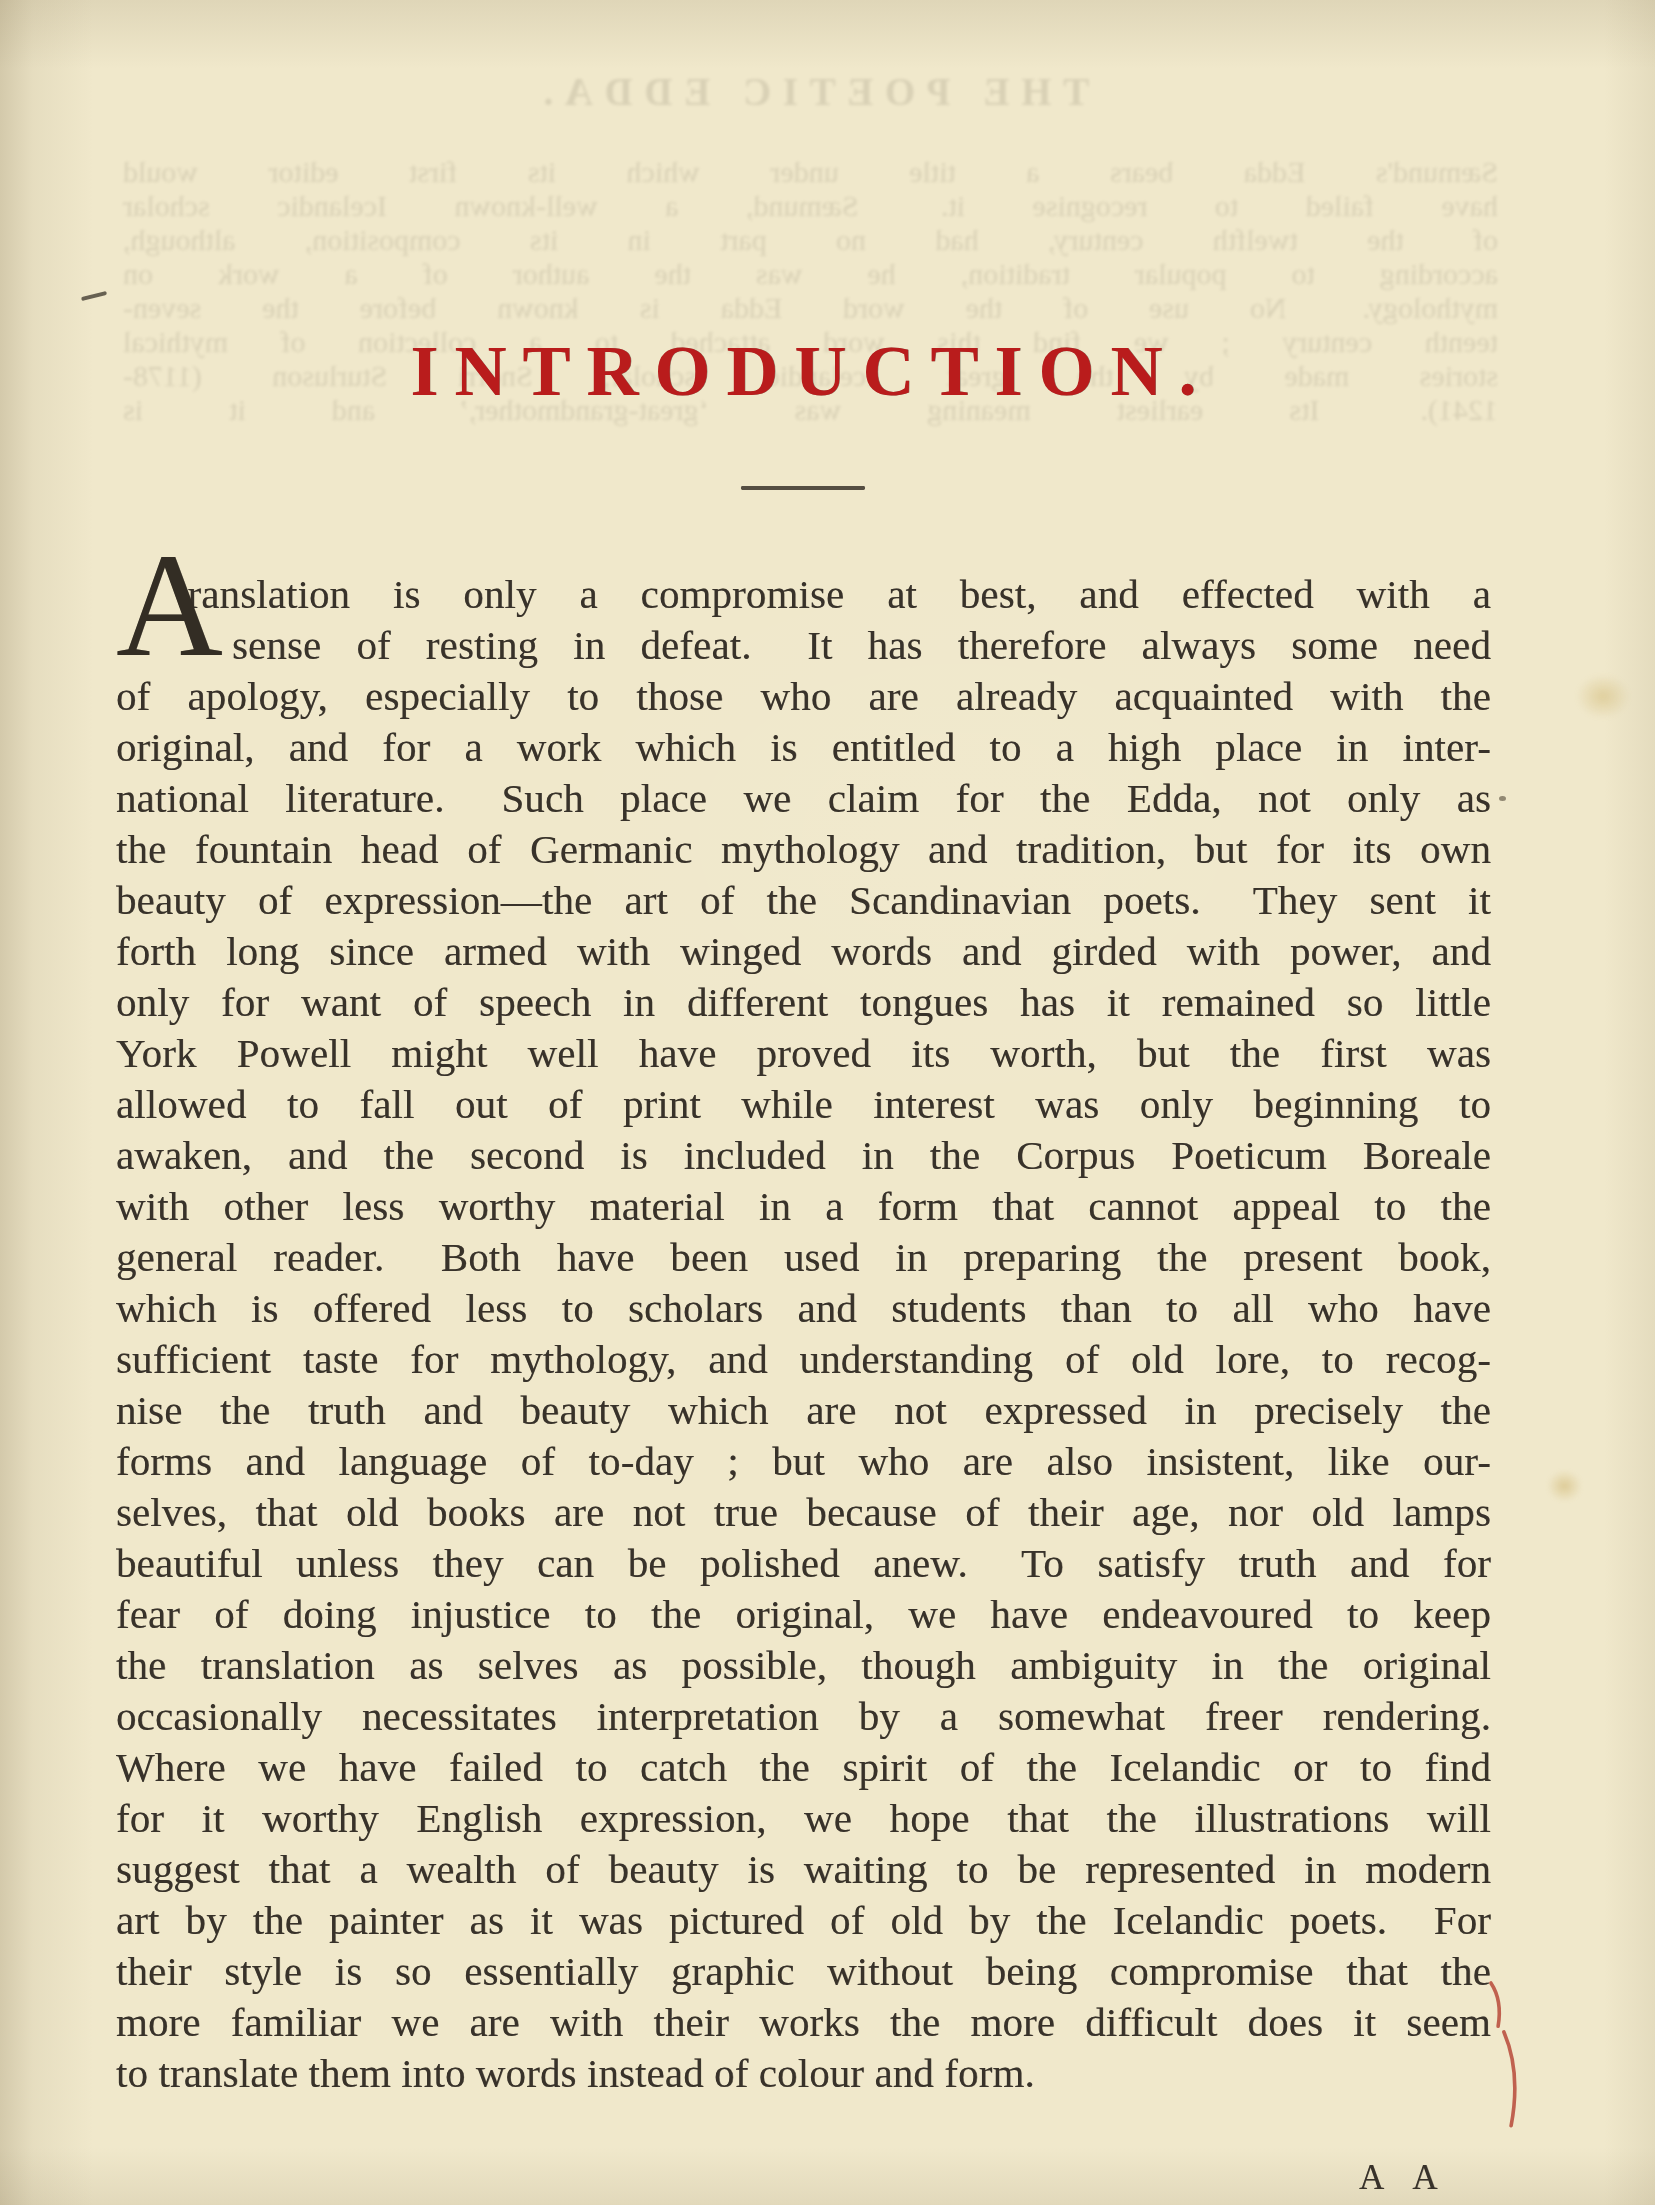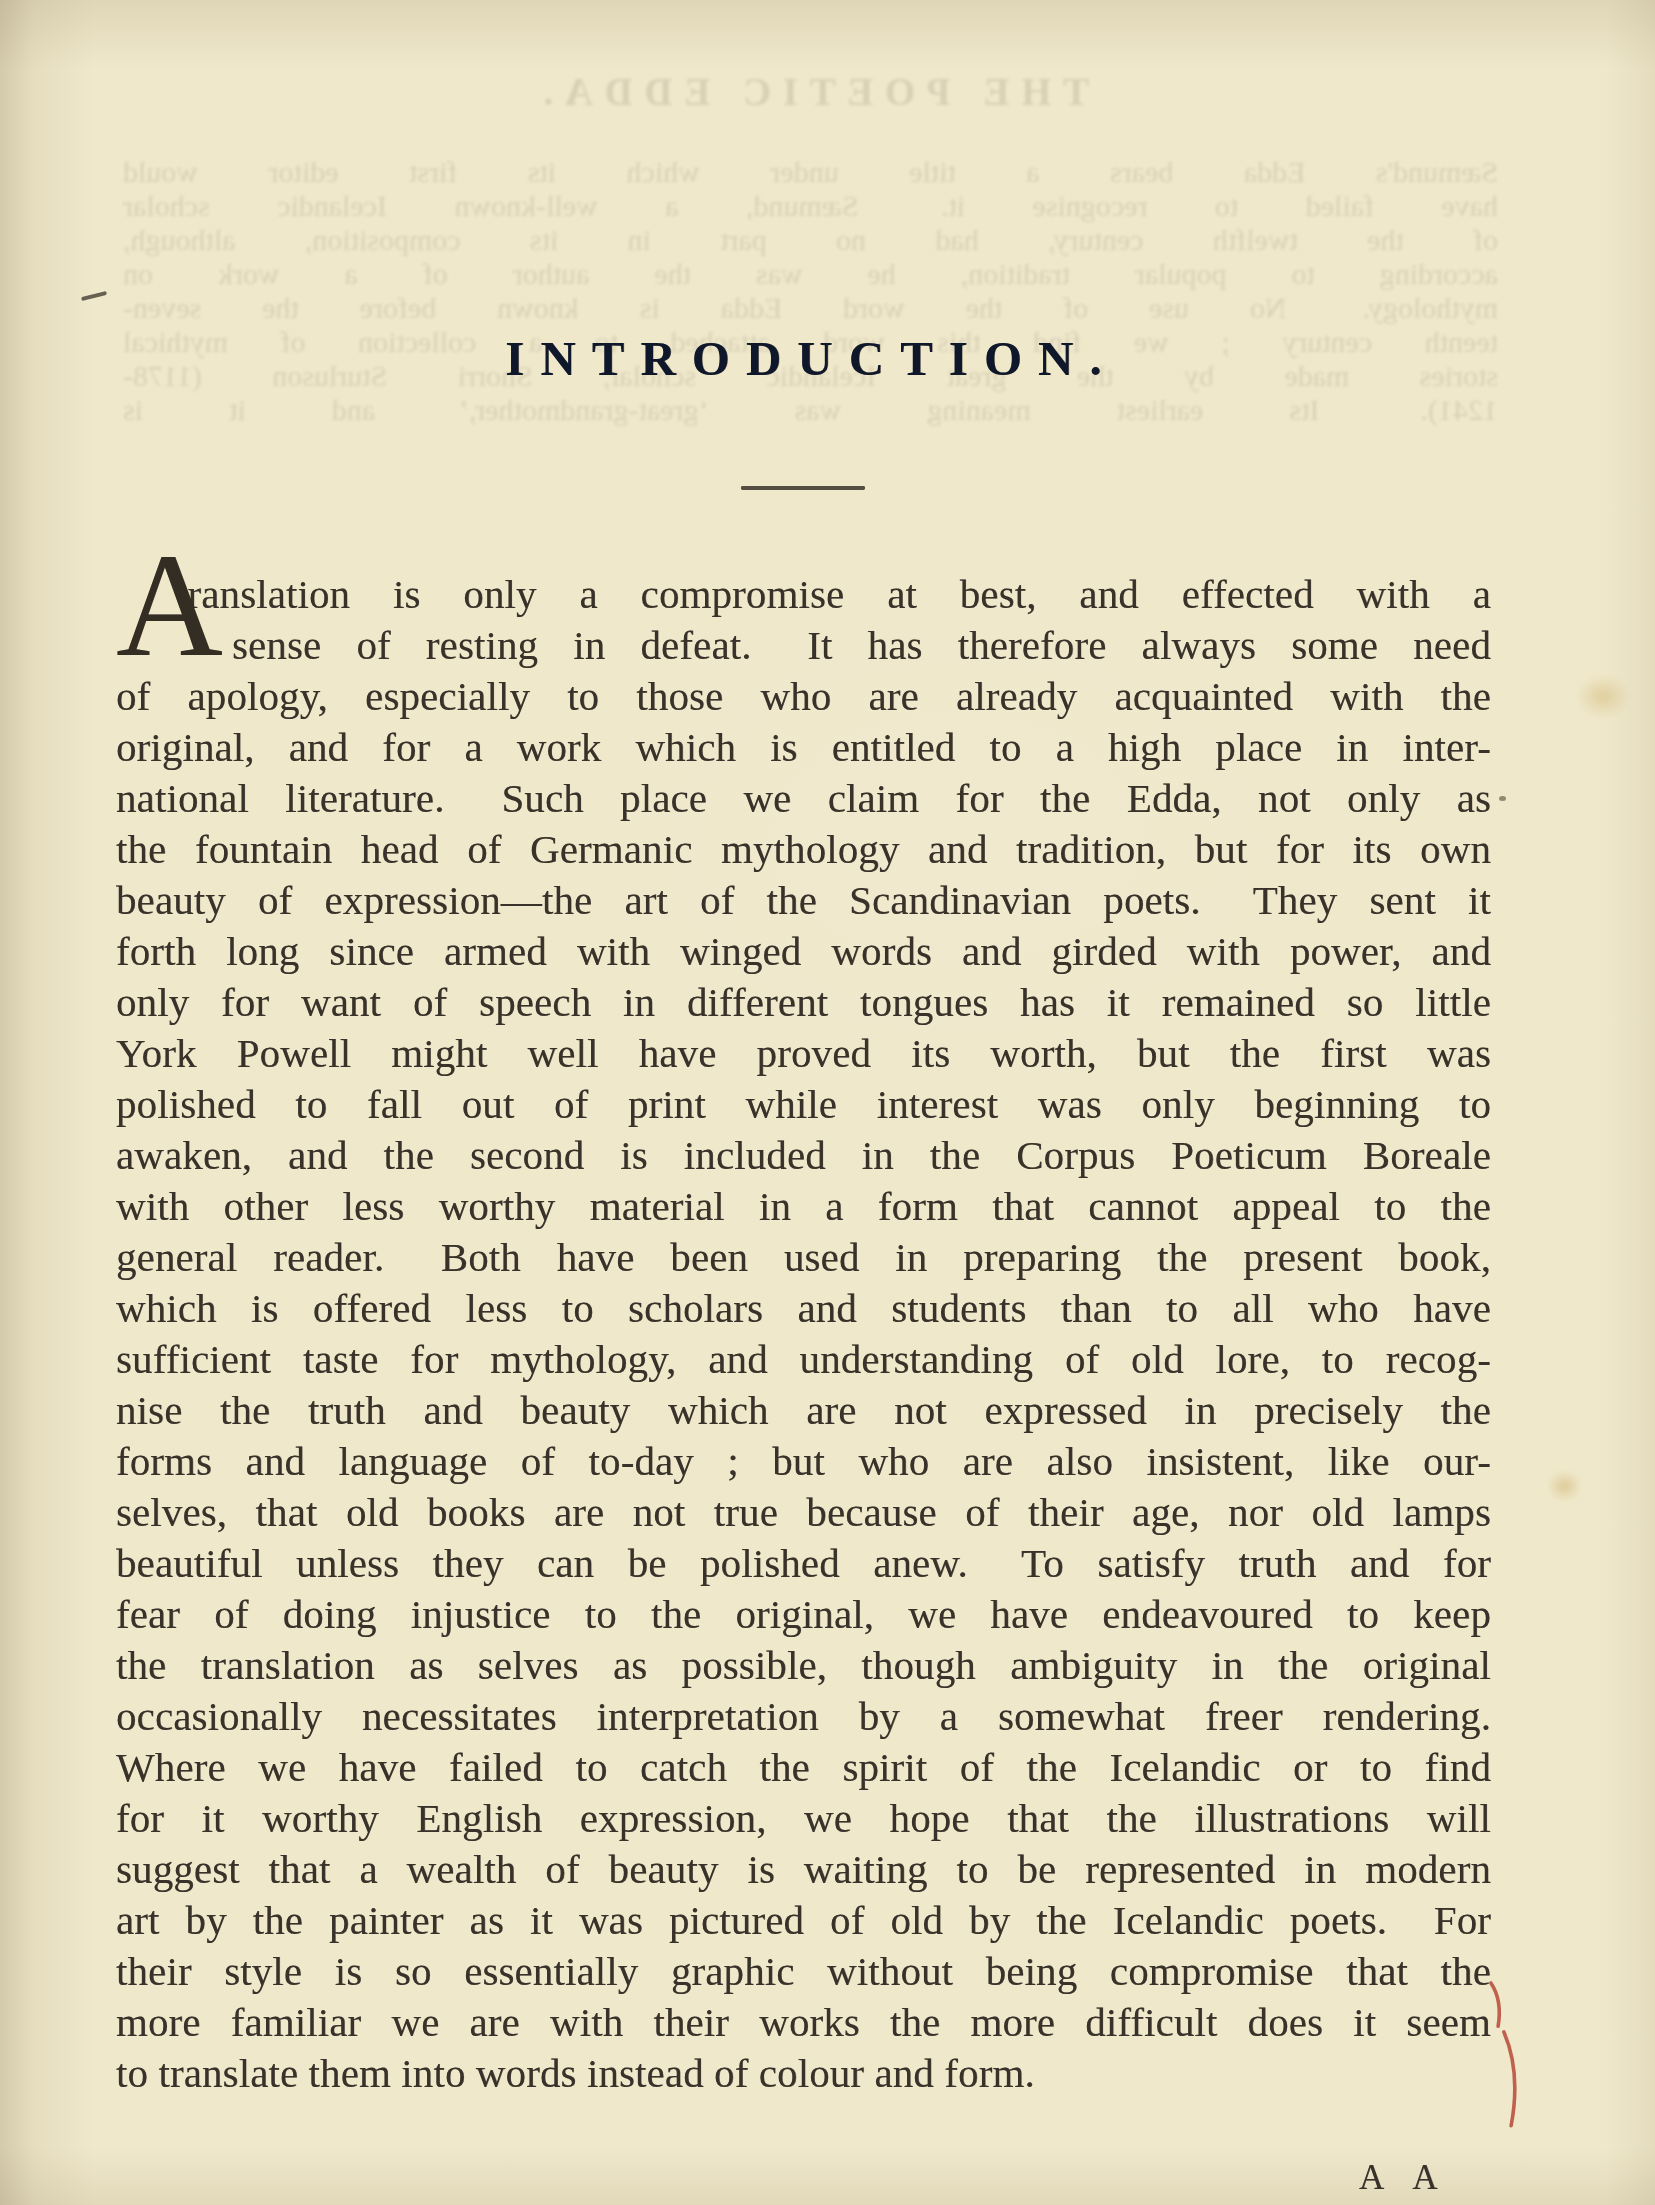--- a/index.html
+++ b/index.html
@@ -33,22 +33,22 @@
     text-align:center; font-size:39px; font-weight:bold; letter-spacing:11.6px;
     margin-bottom:41px;
   }
   .bleed-line {
     font-size:30px; line-height:34px;
     text-align:justify; text-align-last:justify;
   }
   .title {
     position:absolute; left:116px; top:330px; width:1375px;
     text-align:center; padding-left:16px;
-    font-size:49px; font-weight:bold; letter-spacing:16px;
-    color:#0f172a;
+    font-size:72px; font-weight:bold; letter-spacing:16px;
+    color:#b91c1c;
     text-shadow:0.4px 0.4px 0.6px rgba(46,40,32,0.5);
   }
   .rule {
     position:absolute; top:486px; left:741px; width:124px; height:3.6px;
     background:#39322a; border-radius:1.4px; opacity:0.85;
   }
   .body-text {
     position:absolute; left:116px; top:569px; width:1375px;
     color: var(--ink, #38322a);
     font-size:41px; letter-spacing:0.1px;
@@ -124,21 +124,21 @@
         <div class="line indent1">translation is only a compromise at best, and effected with a</div>
         <div class="line indent2">sense of resting in defeat.  It has therefore always some need</div>
         <div class="line">of apology, especially to those who are already acquainted with the</div>
         <div class="line">original, and for a work which is entitled to a high place in inter-</div>
         <div class="line">national literature.  Such place we claim for the Edda, not only as</div>
         <div class="line">the fountain head of Germanic mythology and tradition, but for its own</div>
         <div class="line">beauty of expression—the art of the Scandinavian poets.  They sent it</div>
         <div class="line">forth long since armed with winged words and girded with power, and</div>
         <div class="line">only for want of speech in different tongues has it remained so little</div>
         <div class="line">York Powell might well have proved its worth, but the first was</div>
-        <div class="line">polished to fall out of print while interest was only beginning to</div>
+        <div class="line">allowed to fall out of print while interest was only beginning to</div>
         <div class="line">awaken, and the second is included in the Corpus Poeticum Boreale</div>
         <div class="line">with other less worthy material in a form that cannot appeal to the</div>
         <div class="line">general reader.  Both have been used in preparing the present book,</div>
         <div class="line">which is offered less to scholars and students than to all who have</div>
         <div class="line">sufficient taste for mythology, and understanding of old lore, to recog-</div>
         <div class="line">nise the truth and beauty which are not expressed in precisely the</div>
         <div class="line">forms and language of to-day ; but who are also insistent, like our-</div>
         <div class="line">selves, that old books are not true because of their age, nor old lamps</div>
         <div class="line">beautiful unless they can be polished anew.  To satisfy truth and for</div>
         <div class="line">fear of doing injustice to the original, we have endeavoured to keep</div>

